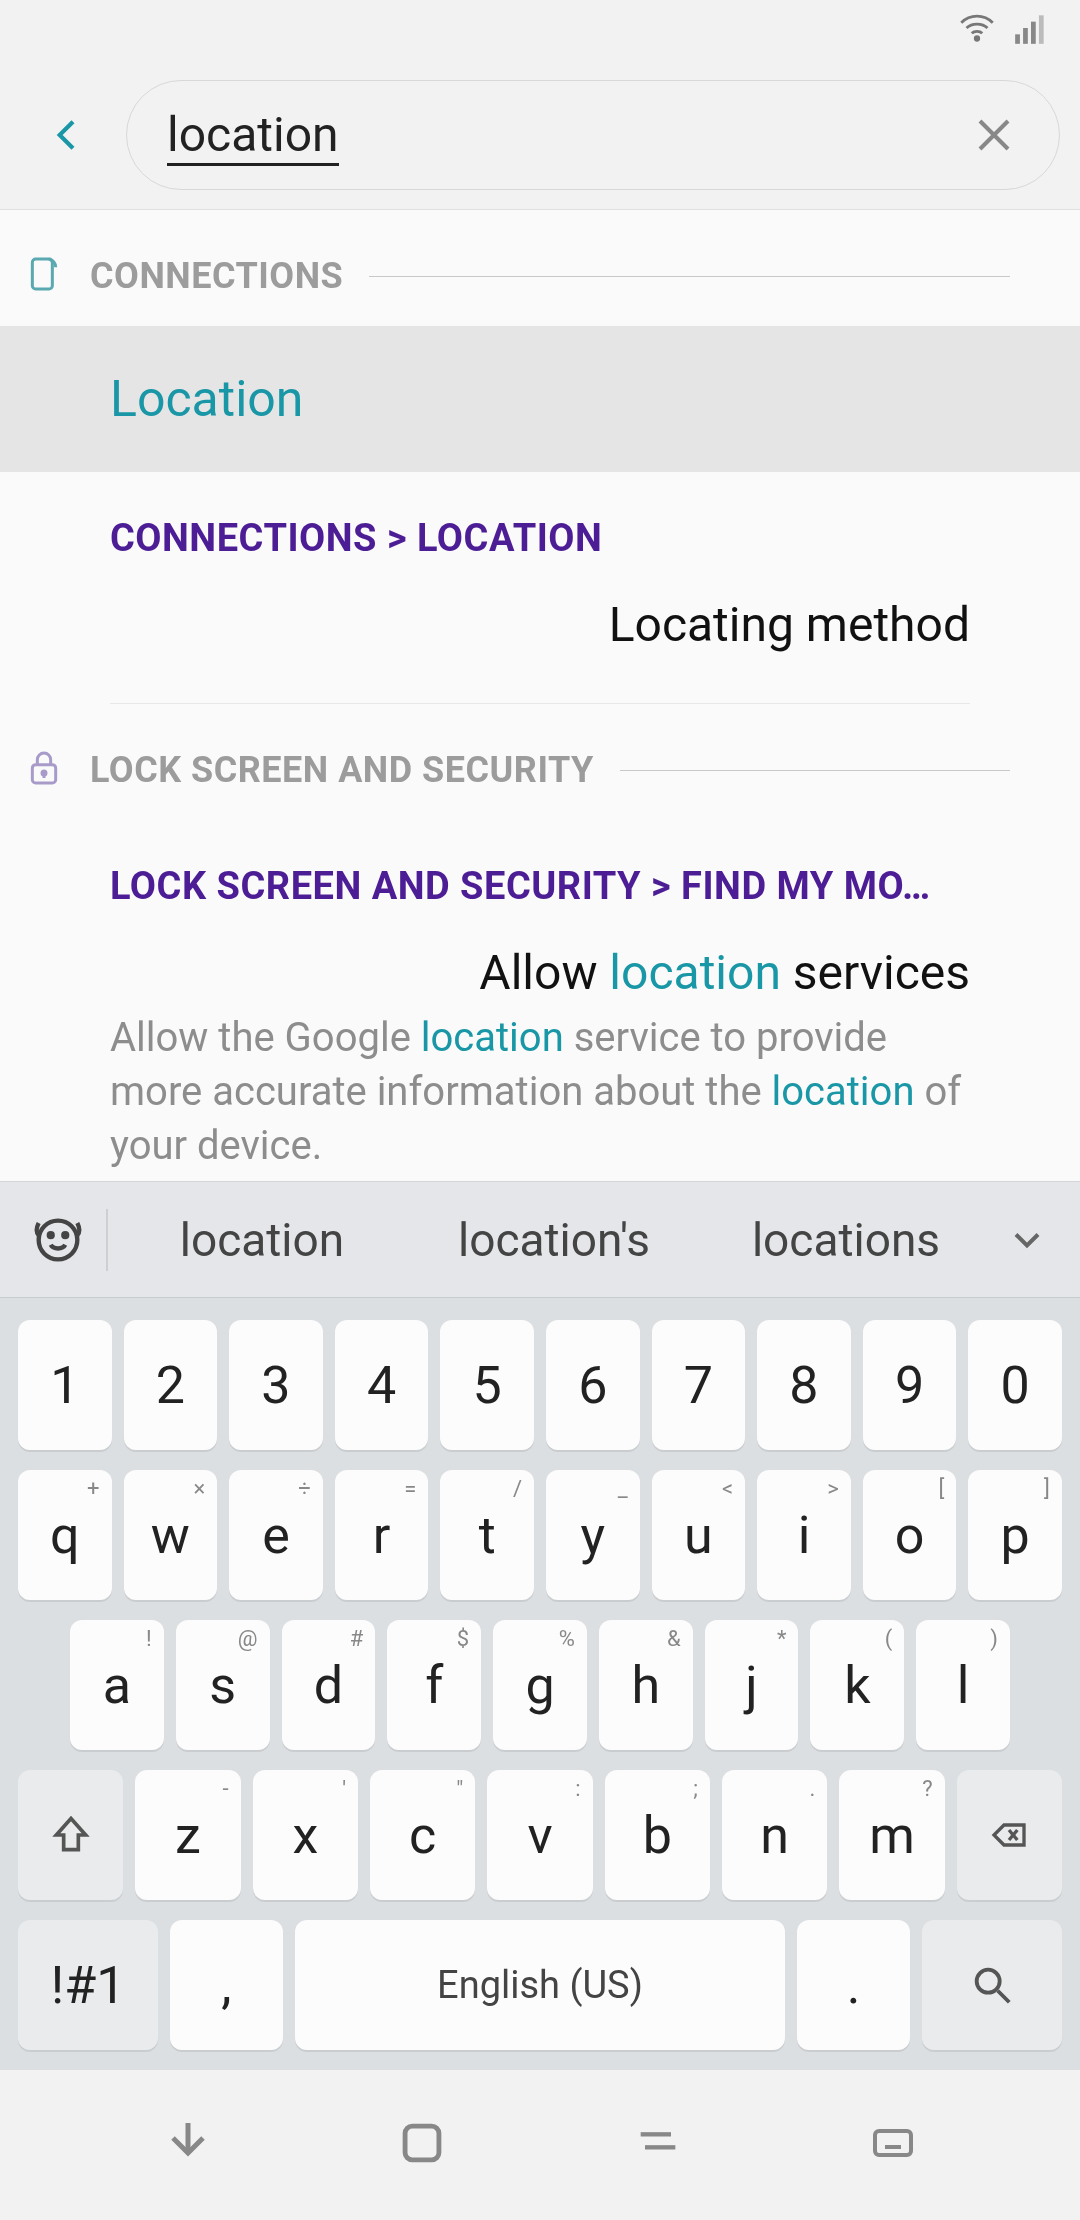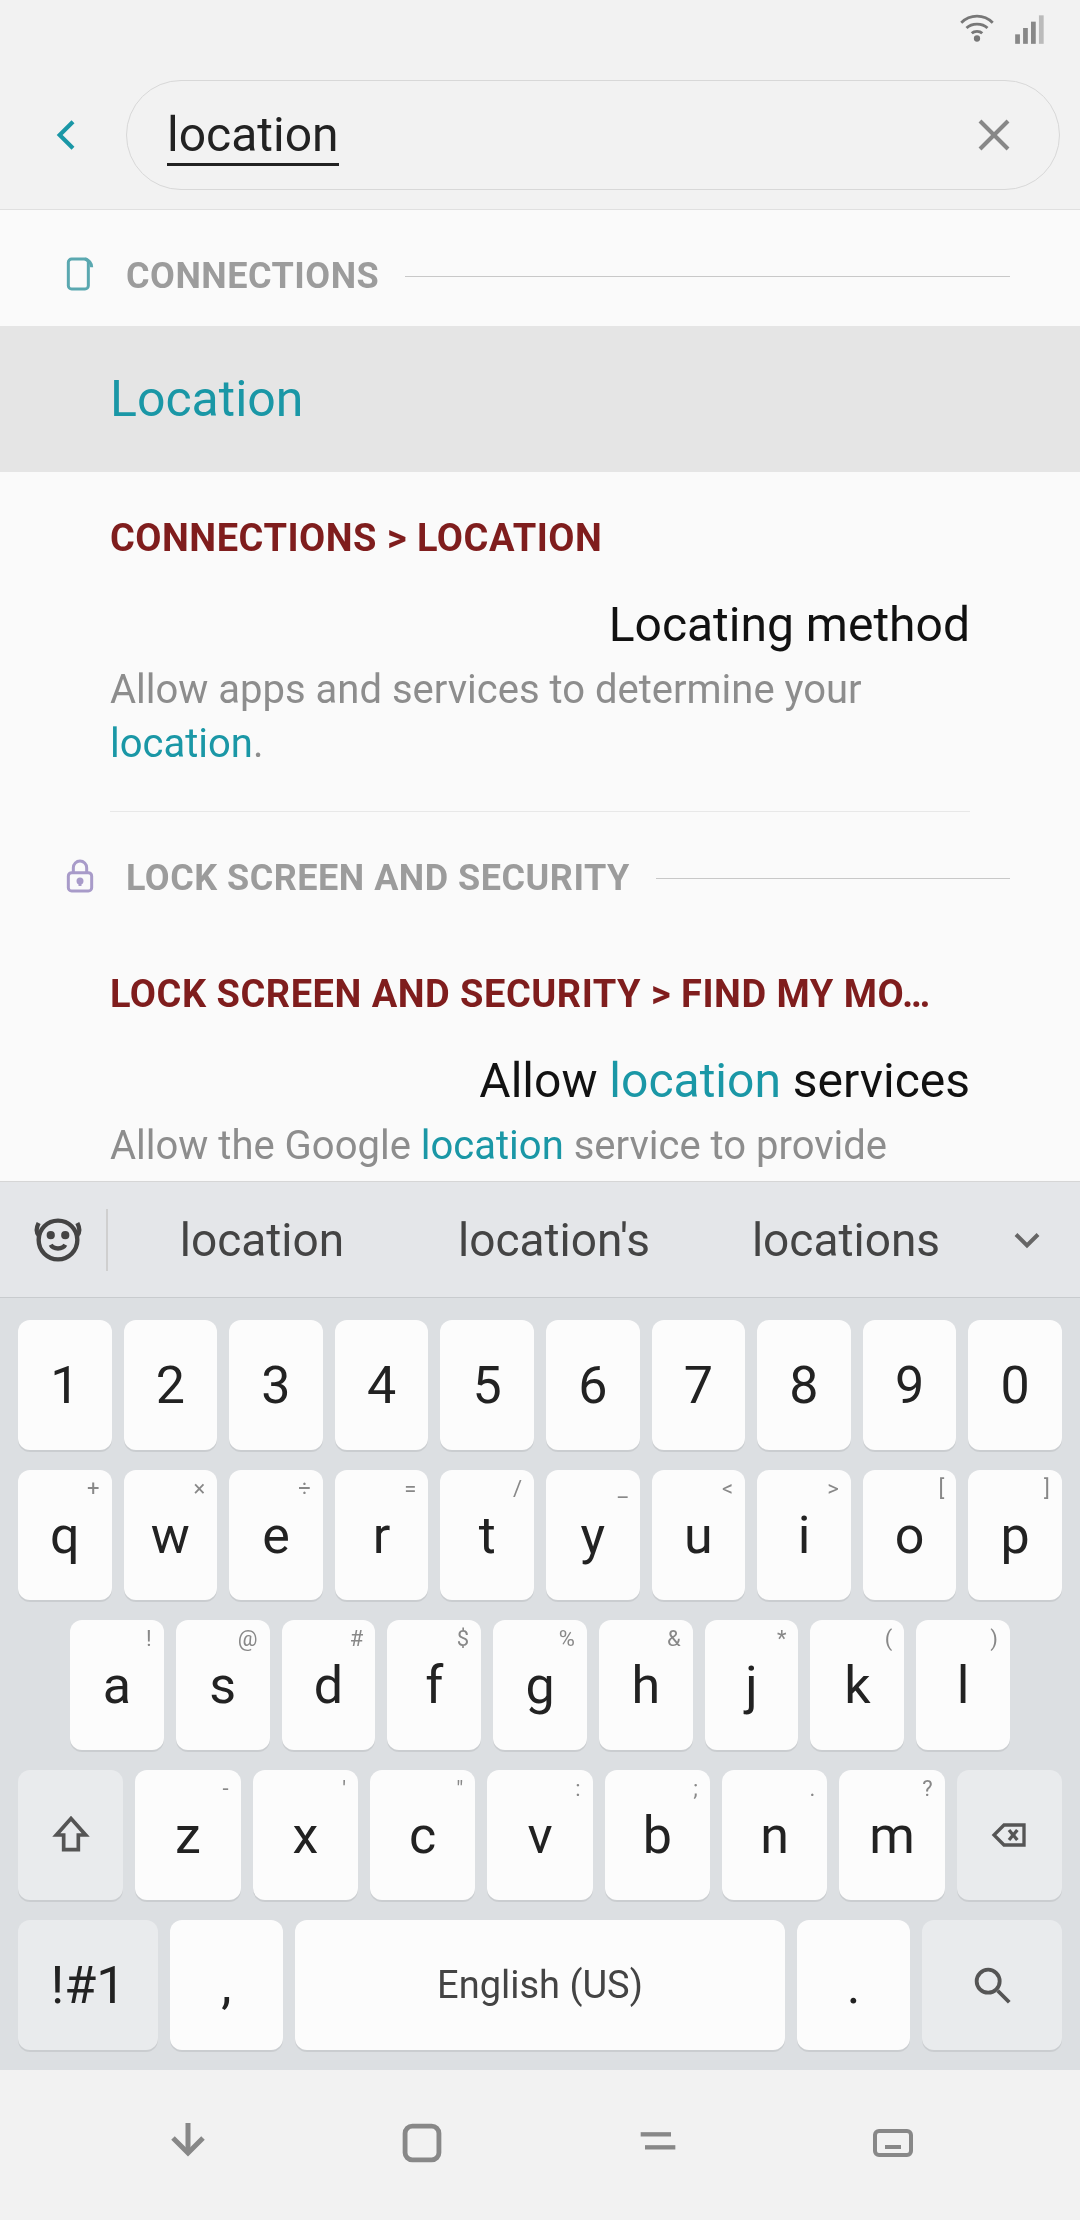--- a/index.html
+++ b/index.html
@@ -59,21 +59,21 @@
     display: flex;
     align-items: center;
     justify-content: center;
   }
   .content {
     background: #fafafa;
   }
   .section-header {
     display: flex;
     align-items: center;
-    padding: 44px 60px 28px 60px;
+    padding: 44px 60px 28px 24px;
     gap: 26px;
   }
   .section-header .label {
     font-size: 36px;
     font-weight: 700;
     color: #9c9c9c;
     letter-spacing: 0.5px;
   }
   .section-header .line {
     flex: 1;
@@ -85,21 +85,21 @@
     background: #e5e5e5;
     padding: 44px 110px;
   }
   .result-highlight .title {
     font-size: 50px;
     color: #1a97a6;
   }
   .breadcrumb {
     font-size: 38px;
     font-weight: 700;
-    color: #7f1d1d;
+    color: #4c1d95;
     padding: 44px 110px 18px 110px;
     letter-spacing: 0.5px;
     white-space: nowrap;
     overflow: hidden;
     text-overflow: ellipsis;
   }
   .result-item {
     padding: 18px 110px 40px 110px;
   }
   .result-item .title {
@@ -257,21 +257,20 @@
     <span class="line"></span>
   </div>
 
   <div class="result-highlight">
     <div class="title">Location</div>
   </div>
 
   <div class="breadcrumb">CONNECTIONS &gt; LOCATION</div>
   <div class="result-item">
     <div class="title"><span>Locating method</span></div>
-    <div class="desc"><span>Allow apps and services to determine your </span><span class="hl">location</span><span>.</span></div>
   </div>
   <div class="divider"></div>
 
   <div class="section-header">
     <span>
       <svg width="40" height="40" viewBox="0 0 24 24" fill="none" stroke="#a89bc9" stroke-width="1.8">
         <rect x="5" y="10" width="14" height="11" rx="2"></rect>
         <path d="M8 10 V7 a4 4 0 0 1 8 0 v3"></path>
         <circle cx="12" cy="15" r="1.2" fill="#a89bc9"></circle>
         <line x1="12" y1="15" x2="12" y2="18"></line>

